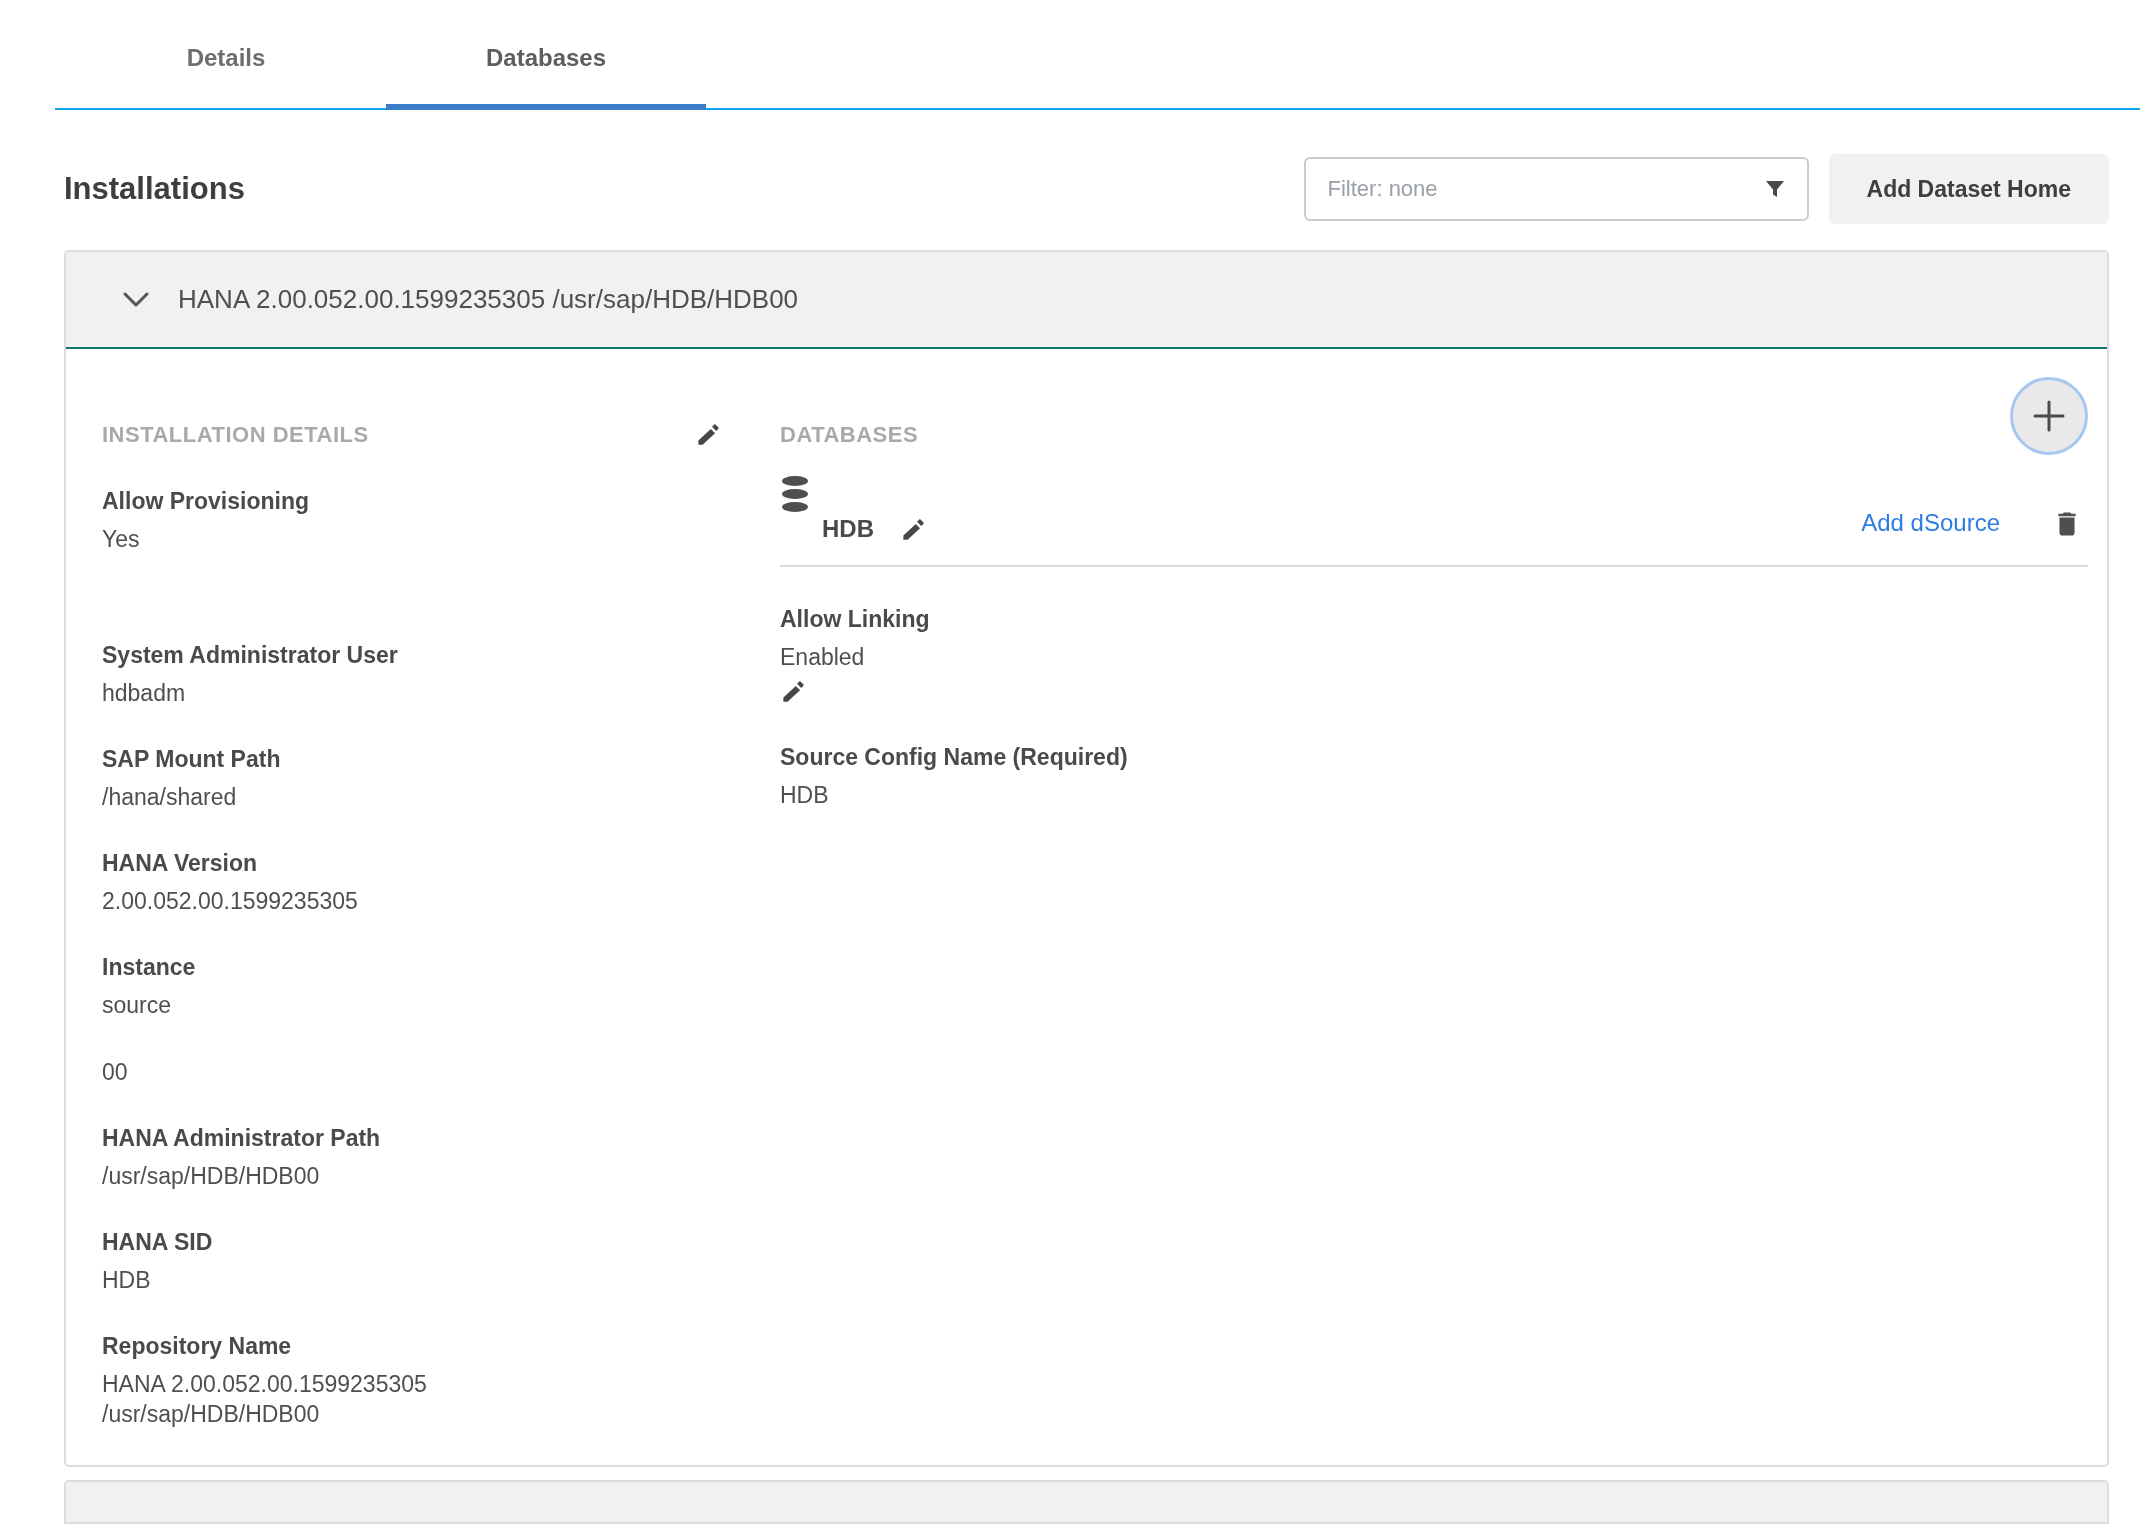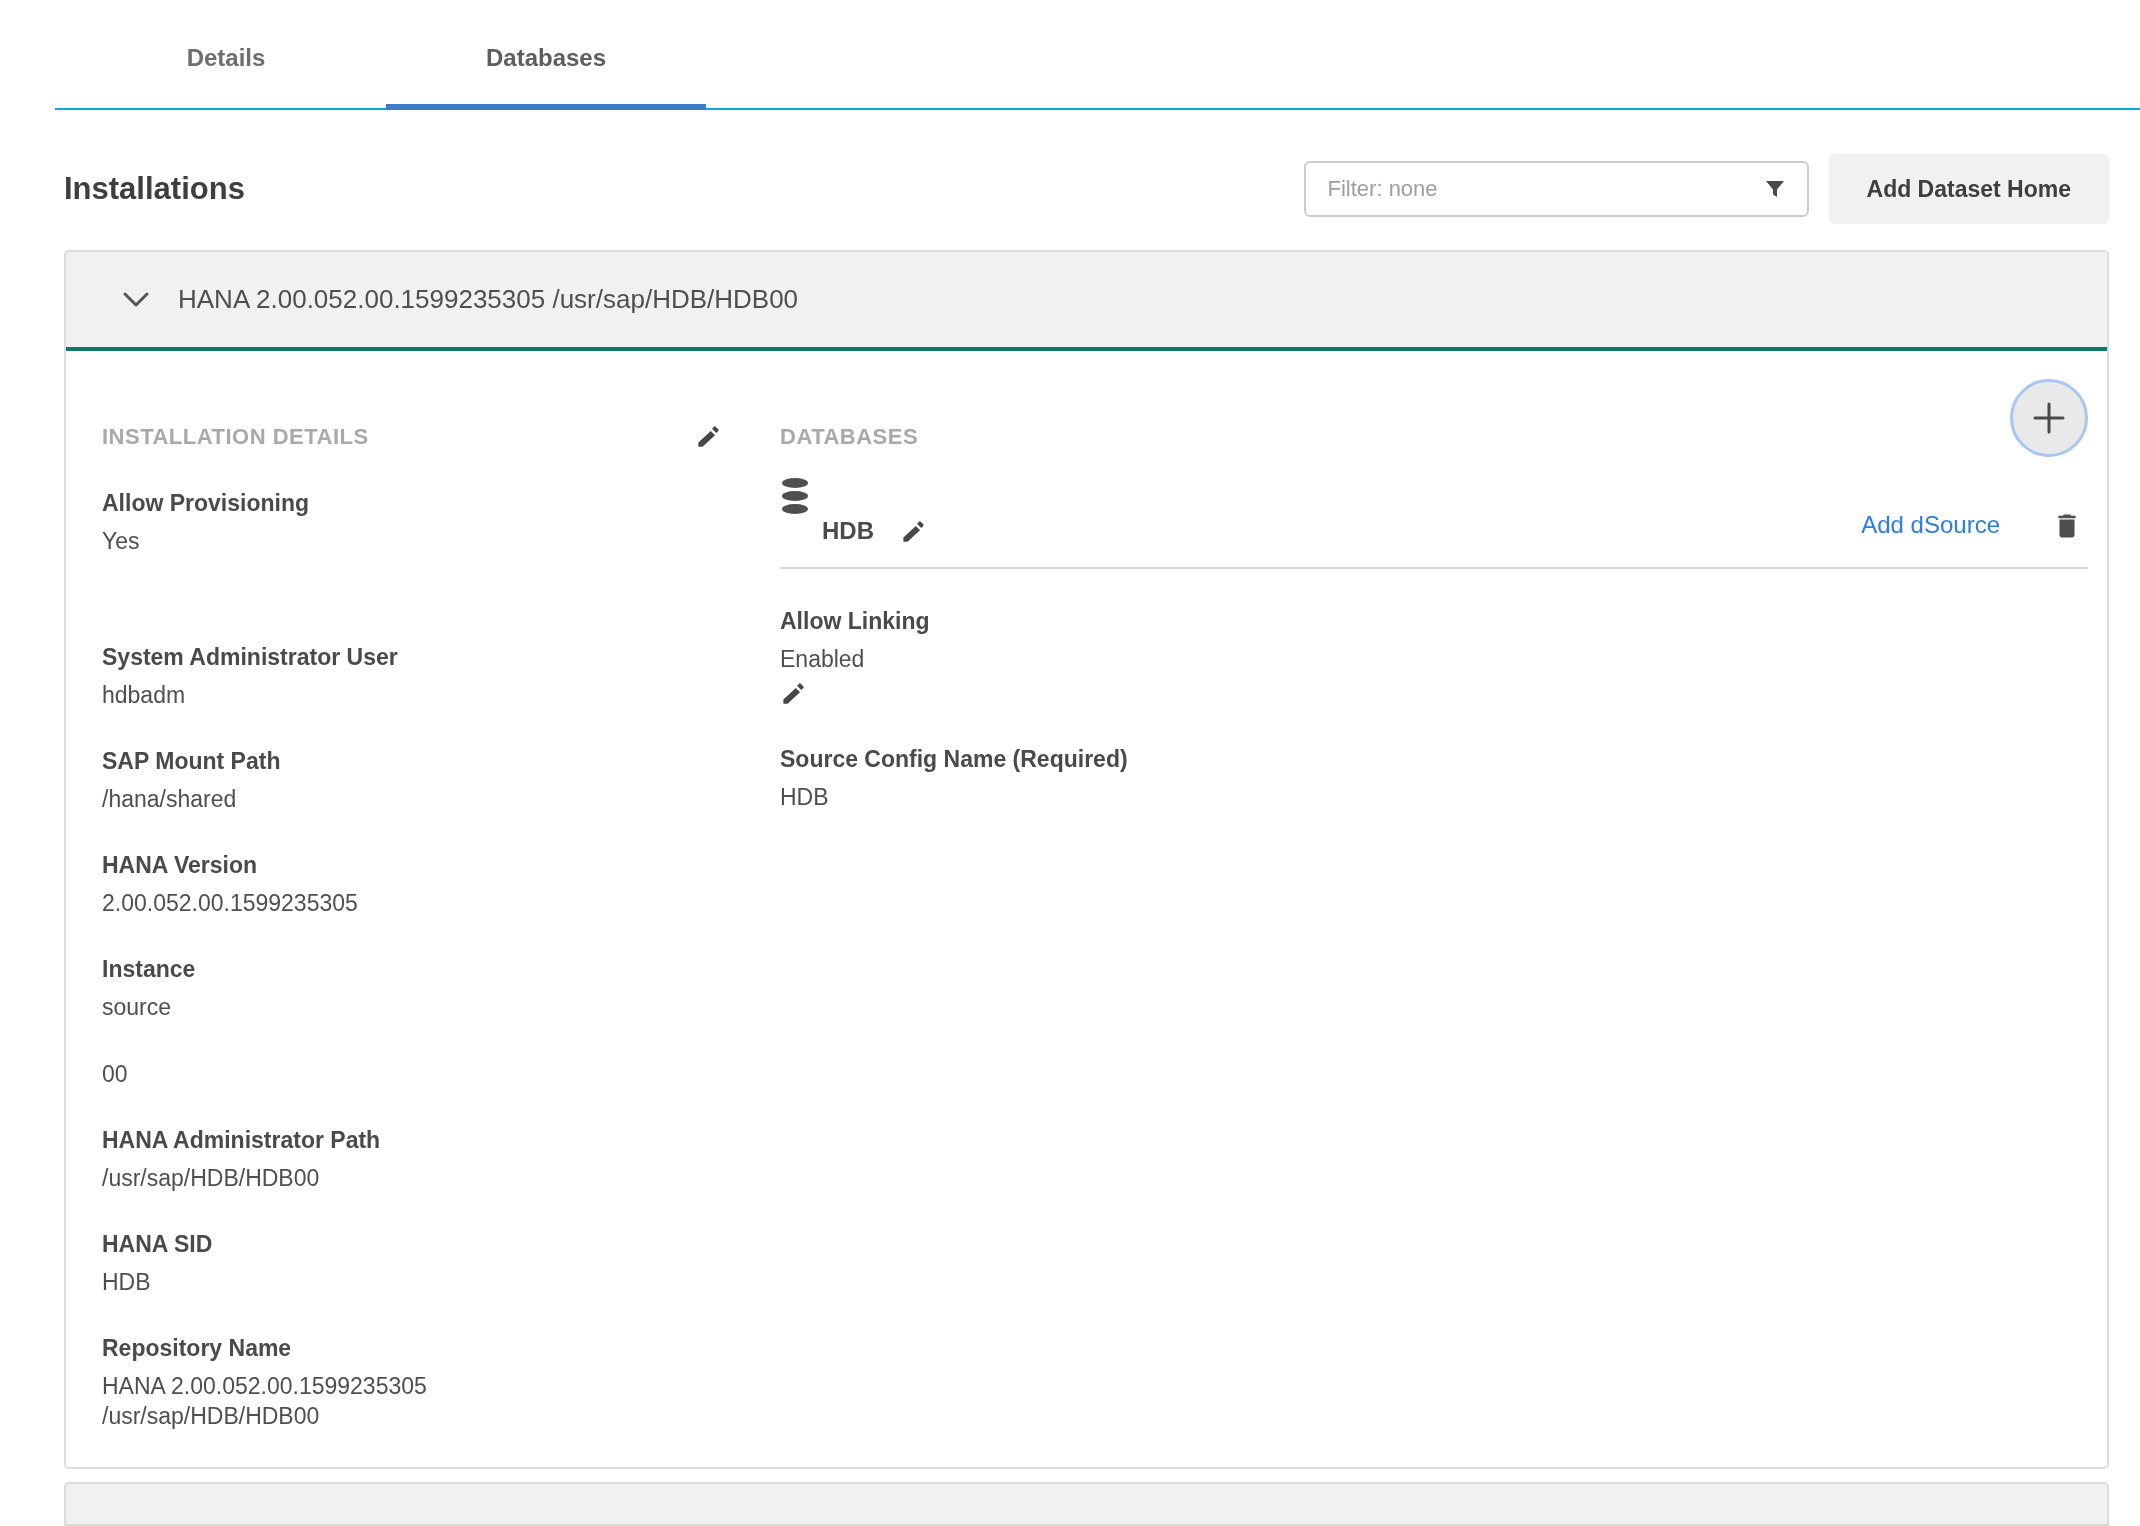--- a/index.html
+++ b/index.html
@@ -28,21 +28,21 @@
     background: #3b7dc8;
   }
   
   .header-row {
     display: flex; align-items: center; justify-content: space-between;
     margin: 44px 31px 0 64px;
   }
   .page-title { font-size: 31px; font-weight: bold; color: #3e3e3e; margin: 0; }
   .controls { display: flex; align-items: center; }
   .filter-box {
-    width: 505px; height: 56px; box-sizing: border-box;
+    width: 505px; height: 64px; box-sizing: border-box;
     border: 2px solid #cccccc; border-radius: 6px;
     display: flex; align-items: center; padding: 0 20px; background: #fff;
   }
   .filter-box input {
     border: none; outline: none; flex: 1;
     font-family: "Liberation Sans", sans-serif;
     font-size: 22px; color: #444;
     background: transparent;
   }
   .filter-box input::placeholder { color: #9aa0a6; opacity: 1; }
@@ -56,21 +56,21 @@
   }
   
   .panel {
     margin: 26px 31px 0 64px;
     border: 2px solid #dcdcdc; border-radius: 5px;
     overflow: hidden; background: #fff;
   }
   .panel-header {
     background: #f1f1f1; height: 95px;
     display: flex; align-items: center; padding-left: 56px;
-    border-bottom: 4px solid #0f766e; cursor: pointer;
+    border-bottom: 2px solid #0f766e; cursor: pointer;
   }
   .chev { margin-right: 28px; line-height: 0; }
   .panel-title { font-size: 26px; color: #4f4f4f; }
   .panel-body { display: flex; padding: 72px 19px 36px 36px; }
   .col-left { width: 678px; flex: none; }
   .col-right { flex: 1; position: relative; }
   
   .section-head {
     display: flex; justify-content: space-between; align-items: flex-start;
     width: 620px; margin-bottom: 38px;

